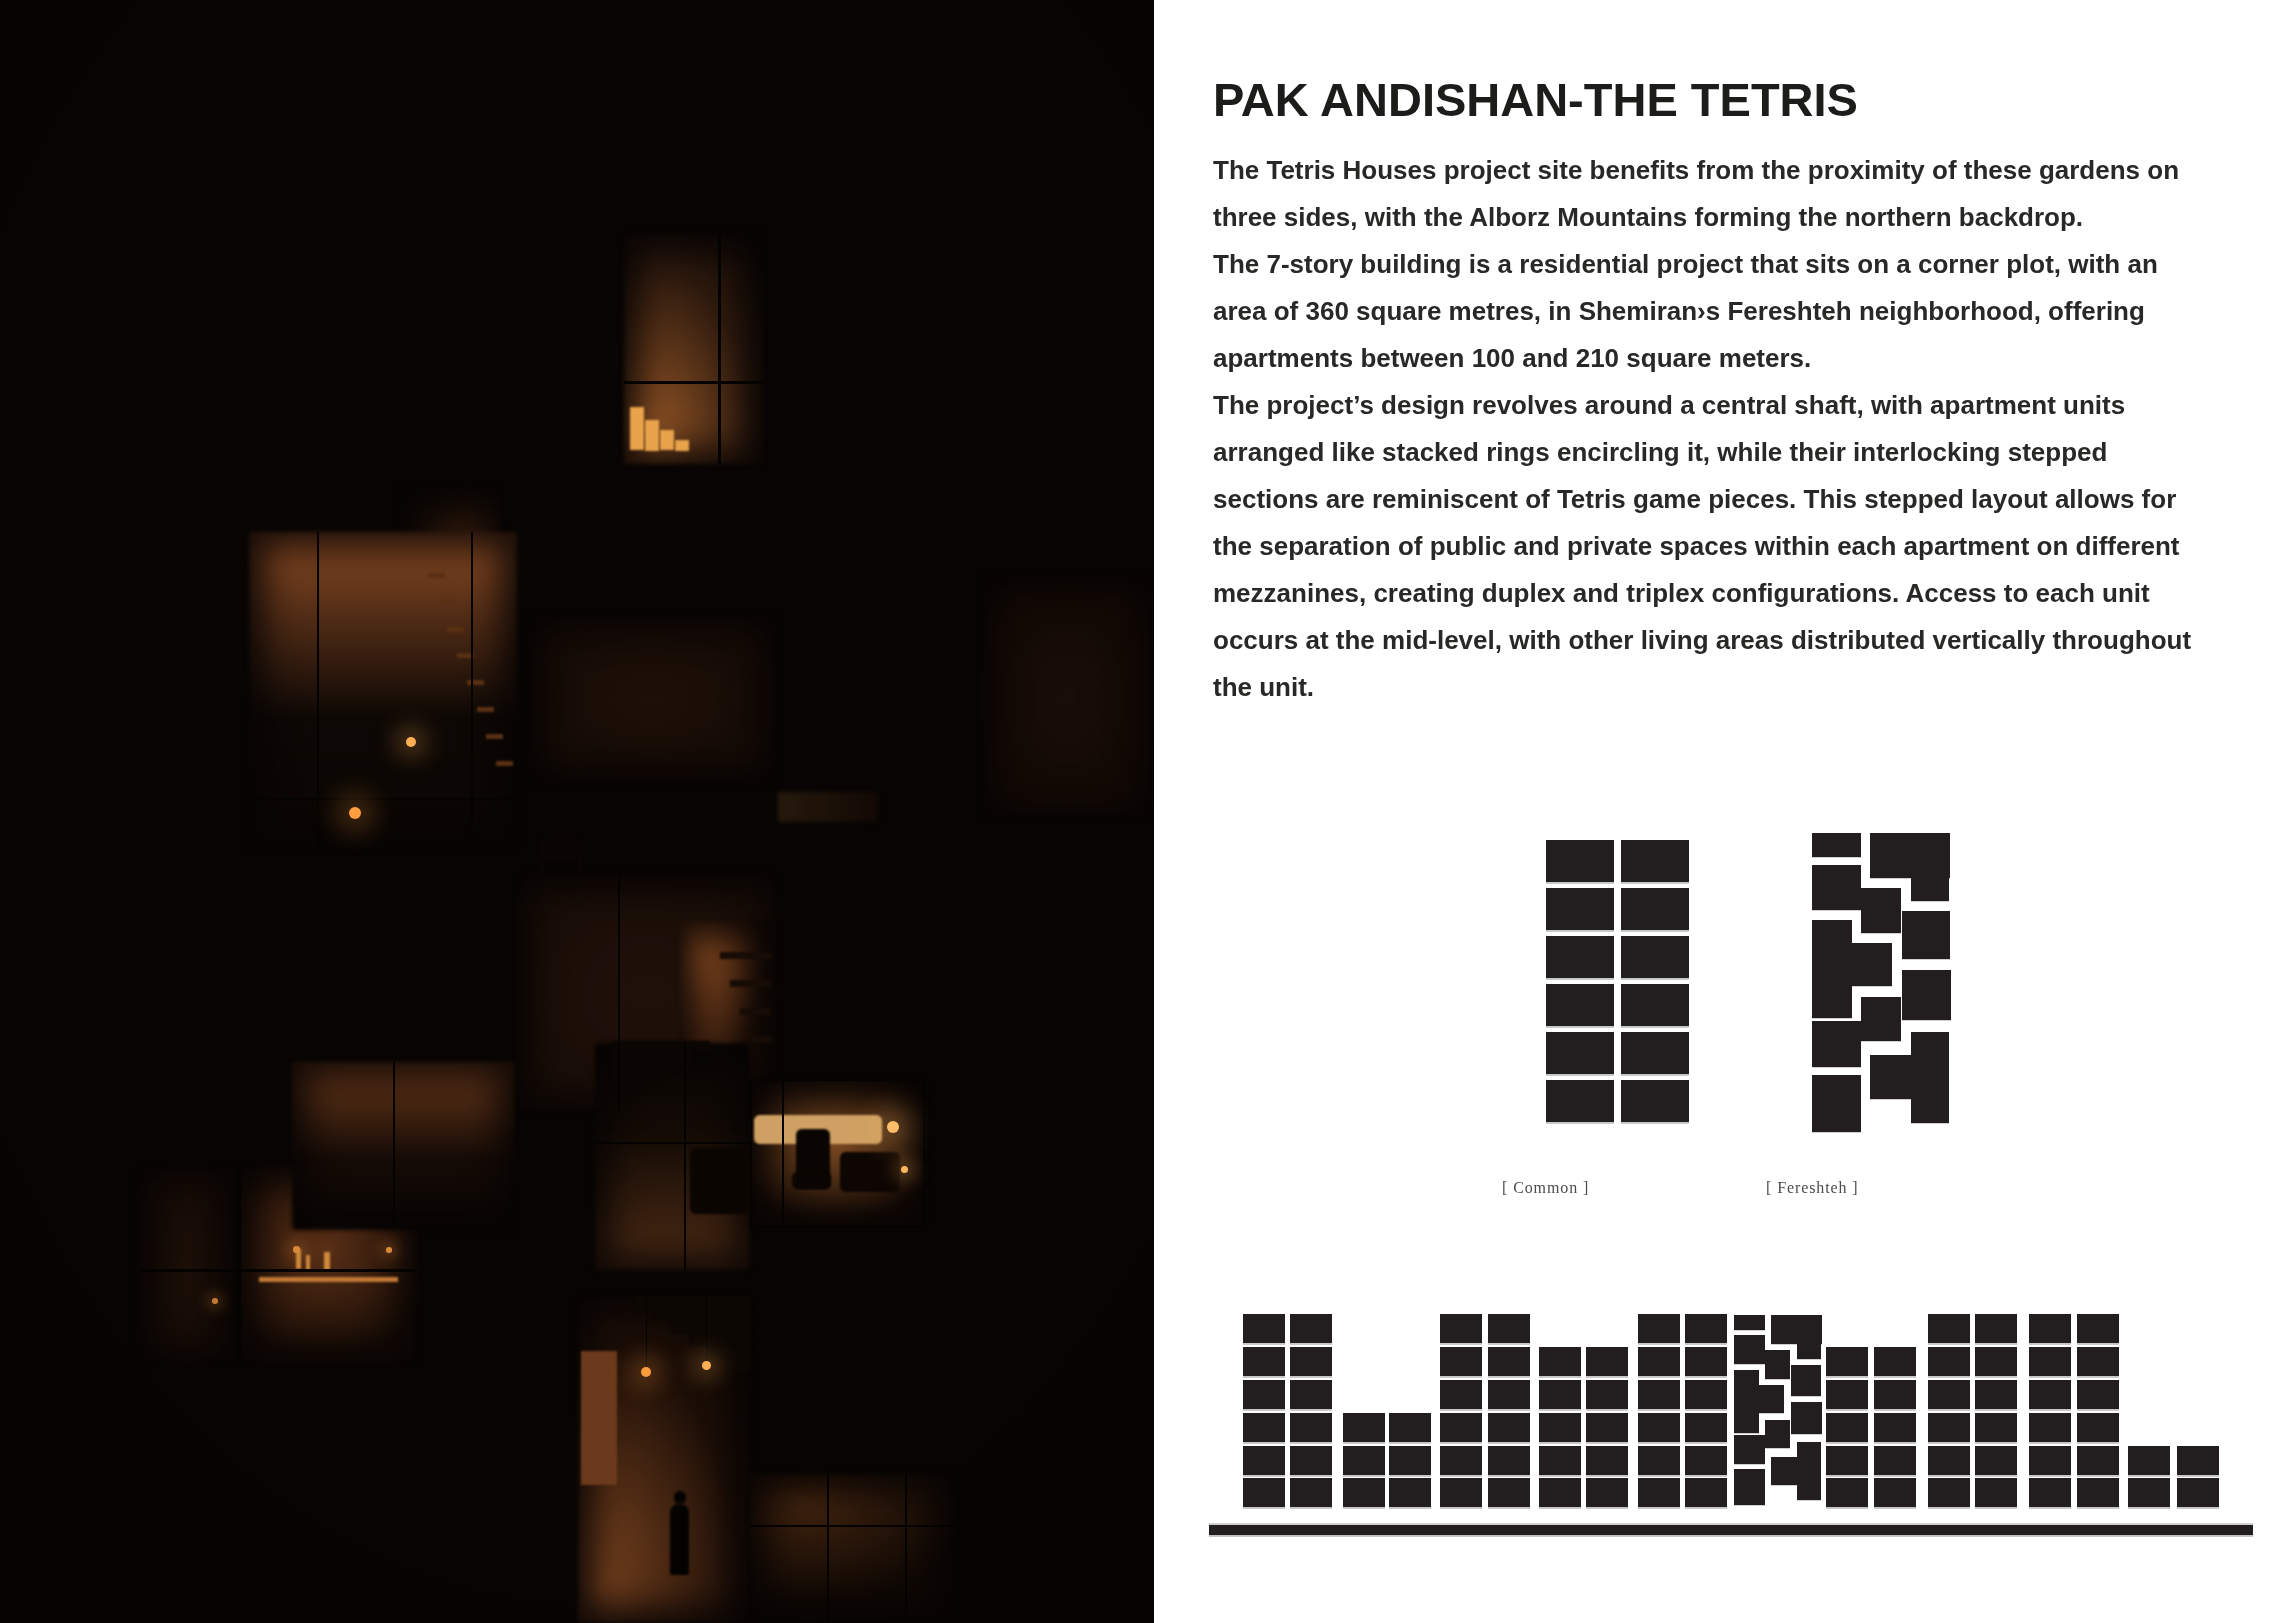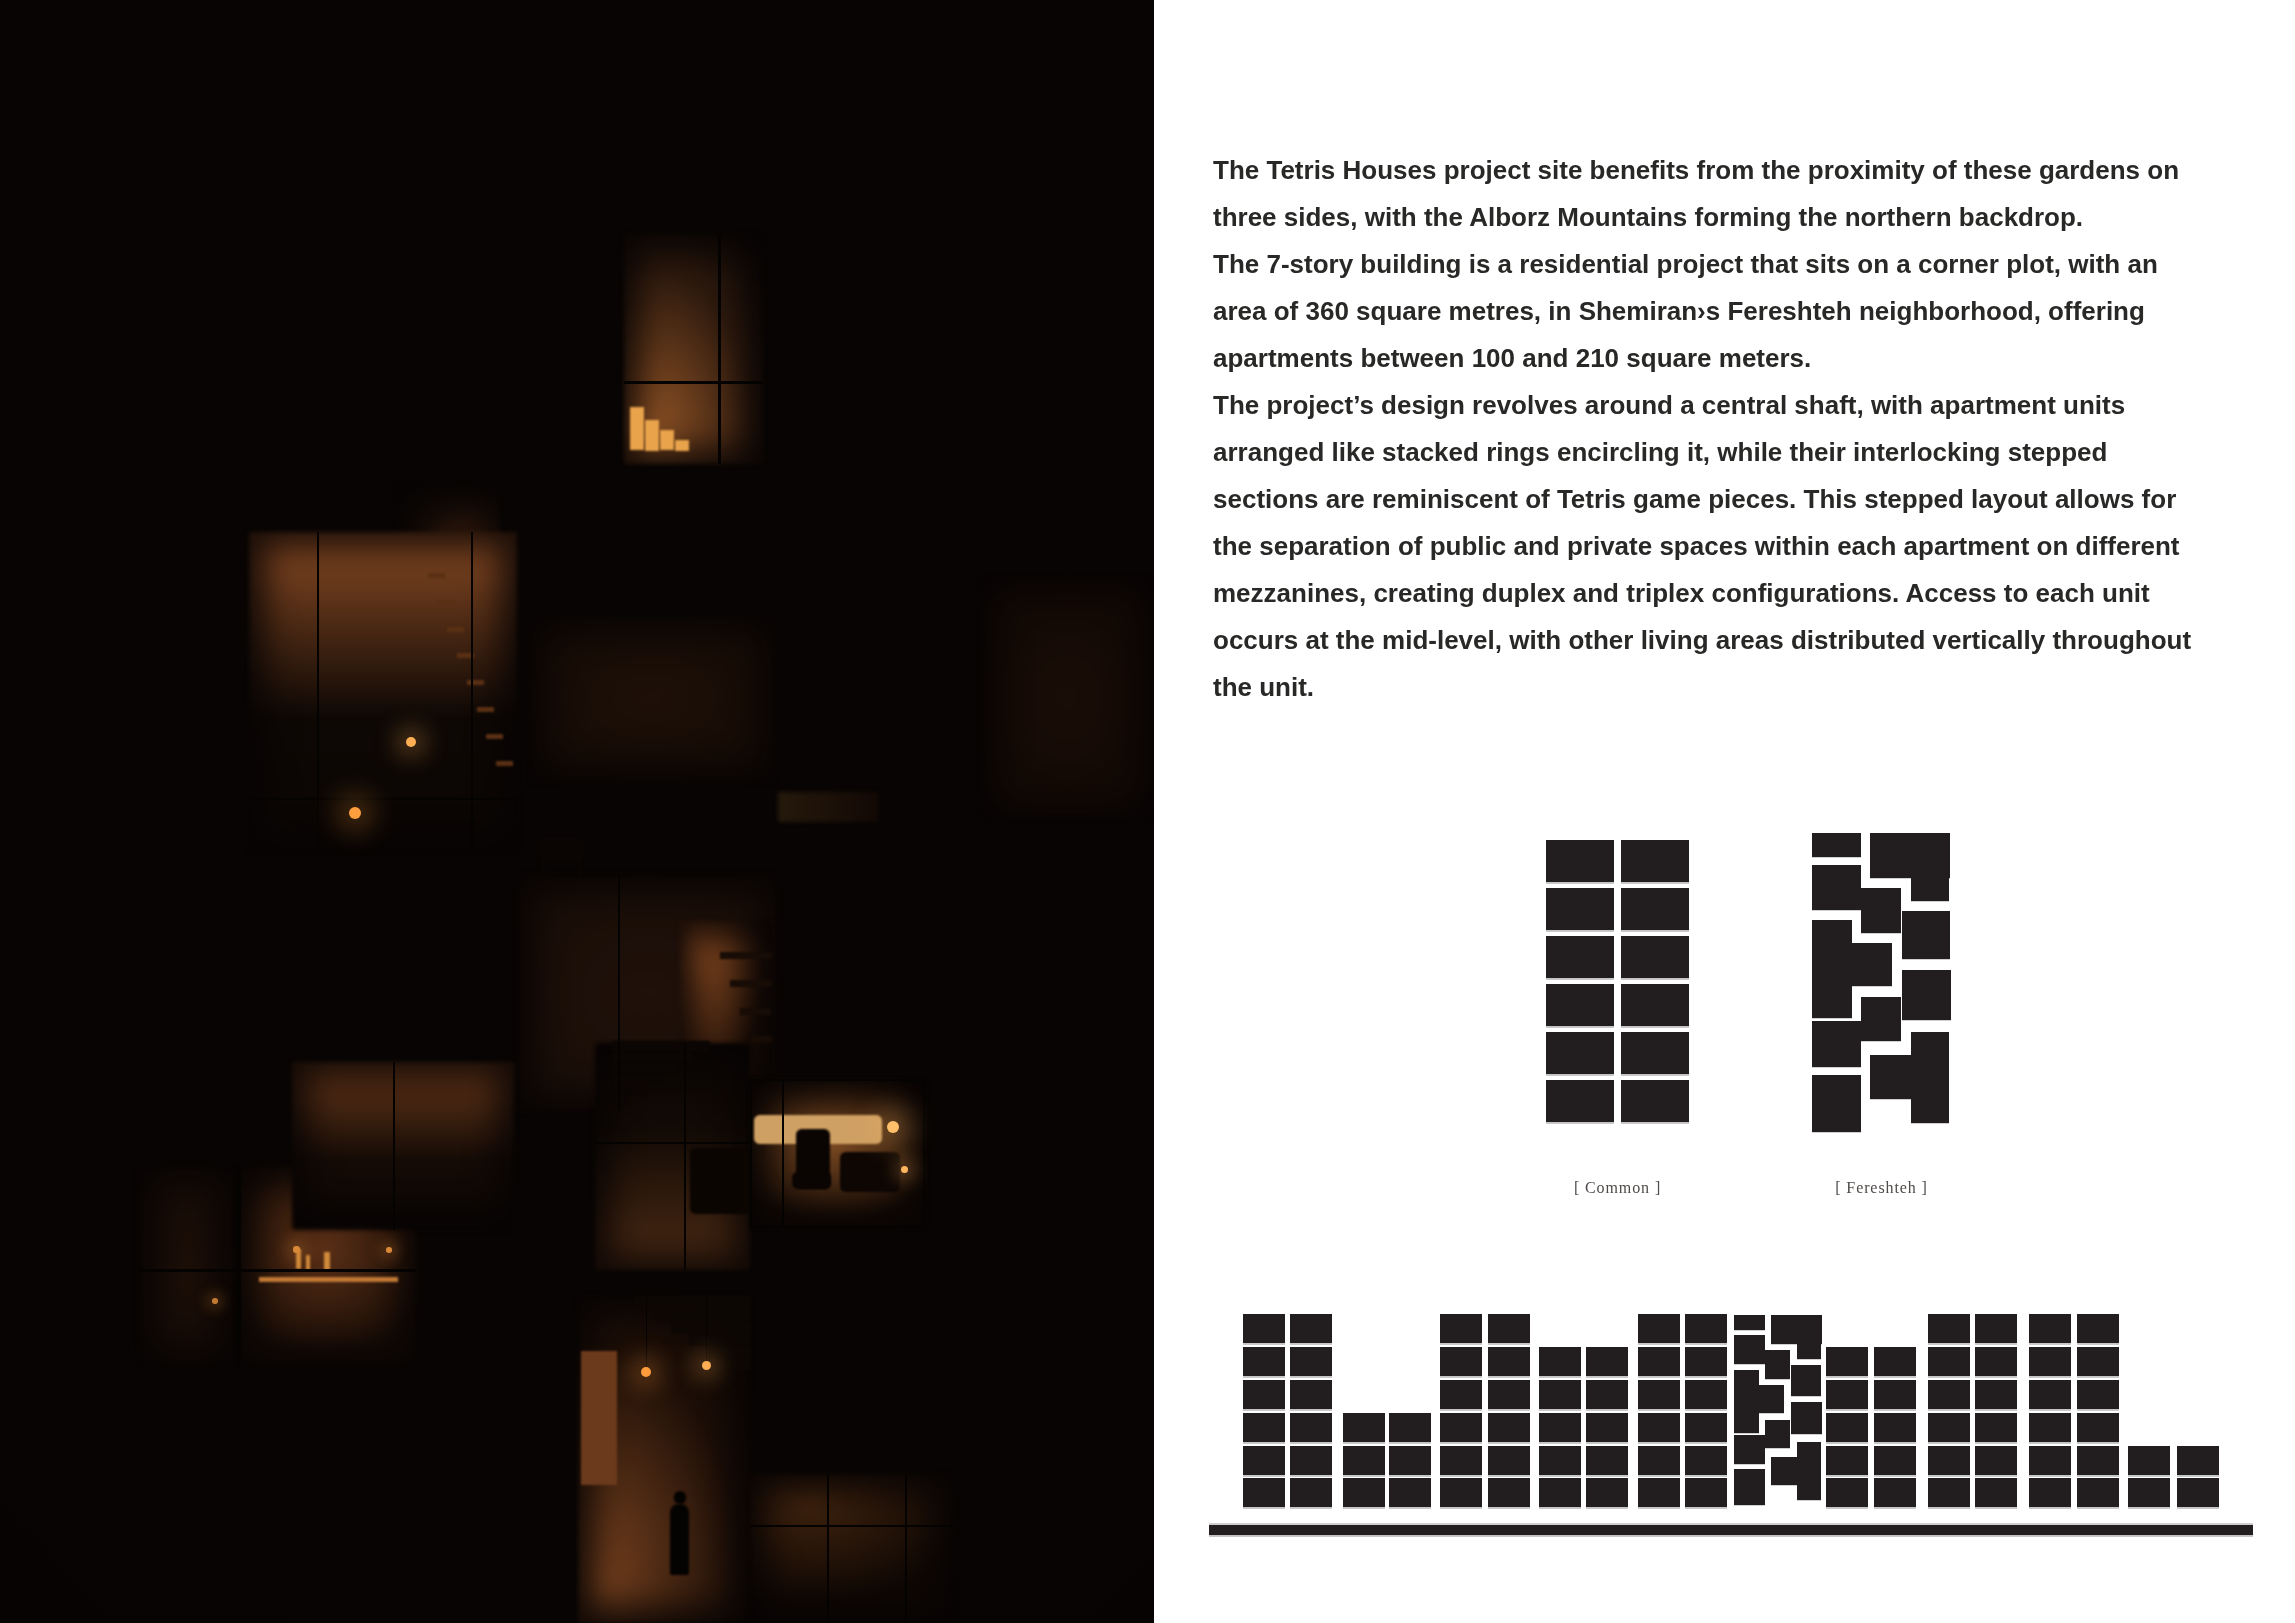--- a/index.html
+++ b/index.html
@@ -23,21 +23,21 @@
   .mull{position:absolute;z-index:20;filter:blur(0.5px);}
   .sil{position:absolute;z-index:15;filter:blur(1.2px);}
   .sil.r{border-radius:5.6px;}
   .sil.fig{border-radius:8.3px 8.3px 2.8px 2.8px;}
   .light{position:absolute;border-radius:50%;z-index:30;}
   
   .title{position:absolute;left:1213px;top:41px;font-size:47px;font-weight:bold;
          color:#1c1c1a;letter-spacing:0;white-space:nowrap;}
   .body-text{position:absolute;left:1213px;top:147px;width:1069px;font-size:26px;font-weight:bold;
          color:#282826;line-height:47px;white-space:pre-line;}
-  .fig-caption{position:absolute;width:231px;text-align:center;font-family:"Liberation Serif",serif;
+  .fig-caption{position:absolute;width:231px;font-family:"Liberation Serif",serif;
          font-size:16px;color:#4f4b49;letter-spacing:0.9px;}
   .blk{position:absolute;}
   .cellshadow{box-shadow:0 1.9px 0 rgba(150,150,150,.55);}
   .piece{position:absolute;filter:drop-shadow(0 1.4px 0 rgba(160,160,160,.5));}
   .piece div{position:absolute;}
 </style>
 </head>
 <body>
 
 <div class="page">
@@ -126,20 +126,21 @@
       <div class="light" style="left: 349px; top: 807px; width: 12px; height: 12px; position: absolute; background: rgb(255, 158, 62); box-shadow: rgba(255, 158, 62, 0.333) 0px 0px 29px 10.6px;"></div>
       <div class="light" style="left: 887px; top: 1121px; width: 12px; height: 12px; position: absolute; background: rgb(255, 190, 106); box-shadow: rgba(255, 190, 106, 0.333) 0px 0px 29px 10.6px;"></div>
       <div class="light" style="left: 901px; top: 1166px; width: 7.4px; height: 7.4px; position: absolute; background: rgb(255, 182, 95); box-shadow: rgba(255, 182, 95, 0.333) 0px 0px 18px 6.5px;"></div>
       <div class="light" style="left: 641px; top: 1367px; width: 10.2px; height: 10.2px; position: absolute; background: rgb(255, 156, 60); box-shadow: rgba(255, 156, 60, 0.333) 0px 0px 24.4px 9.3px;"></div>
       <div class="light" style="left: 702px; top: 1361px; width: 9.3px; height: 9.3px; position: absolute; background: rgb(255, 174, 84); box-shadow: rgba(255, 174, 84, 0.333) 0px 0px 22px 8.3px;"></div>
       <div class="light" style="left: 293px; top: 1246px; width: 6.5px; height: 6.5px; position: absolute; background: rgb(217, 136, 56); box-shadow: rgba(217, 136, 56, 0.333) 0px 0px 15.5px 6px;"></div>
       <div class="light" style="left: 386px; top: 1247px; width: 5.6px; height: 5.6px; position: absolute; background: rgb(217, 136, 56); box-shadow: rgba(217, 136, 56, 0.333) 0px 0px 13.3px 5.1px;"></div>
       <div class="light" style="left: 212px; top: 1298px; width: 5.6px; height: 5.6px; position: absolute; background: rgb(194, 122, 48); box-shadow: rgba(194, 122, 48, 0.333) 0px 0px 13.3px 5.1px;"></div>
     </div>
 
+  <h1 class="title">PAK ANDISHAN-THE TETRIS</h1>
   <div class="body-text" id="body-text">The Tetris Houses project site benefits from the proximity of these gardens on
 three sides, with the Alborz Mountains forming the northern backdrop.
 The 7-story building is a residential project that sits on a corner plot, with an
 area of 360 square metres, in Shemiran›s Fereshteh neighborhood, offering
 apartments between 100 and 210 square meters.
 The project’s design revolves around a central shaft, with apartment units
 arranged like stacked rings encircling it, while their interlocking stepped
 sections are reminiscent of Tetris game pieces. This stepped layout allows for
 the separation of public and private spaces within each apartment on different
 mezzanines, creating duplex and triplex configurations. Access to each unit

